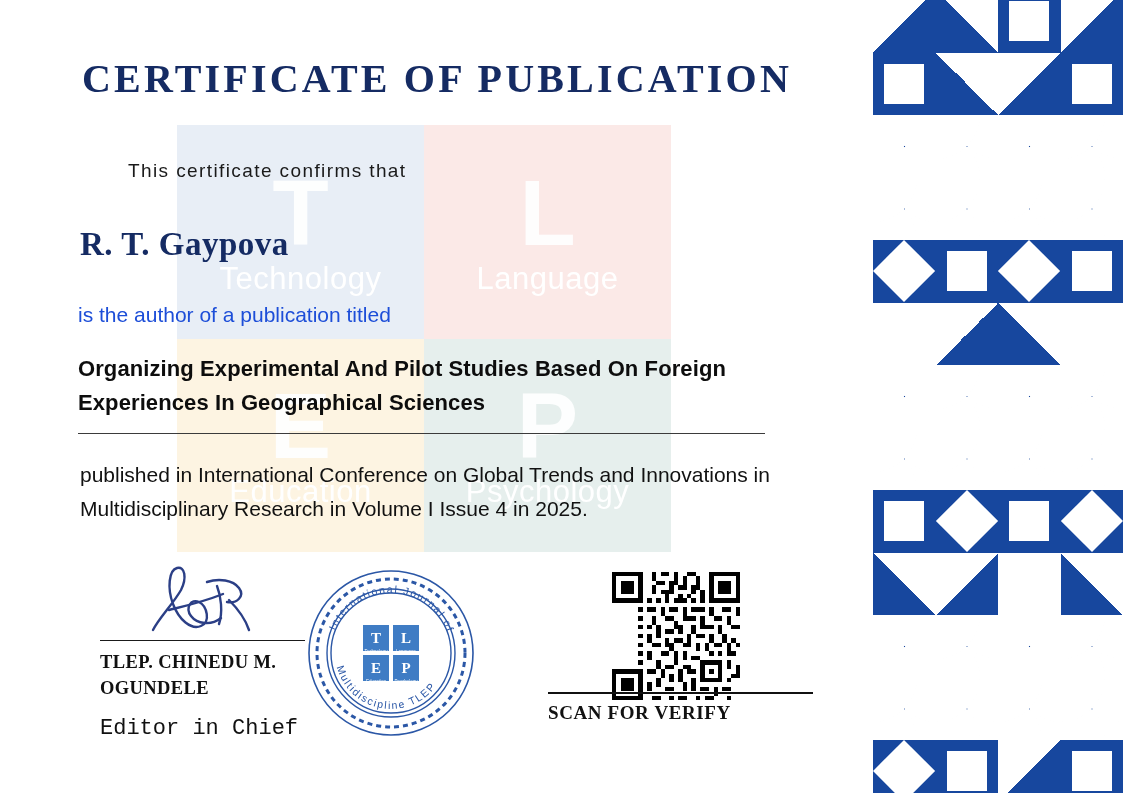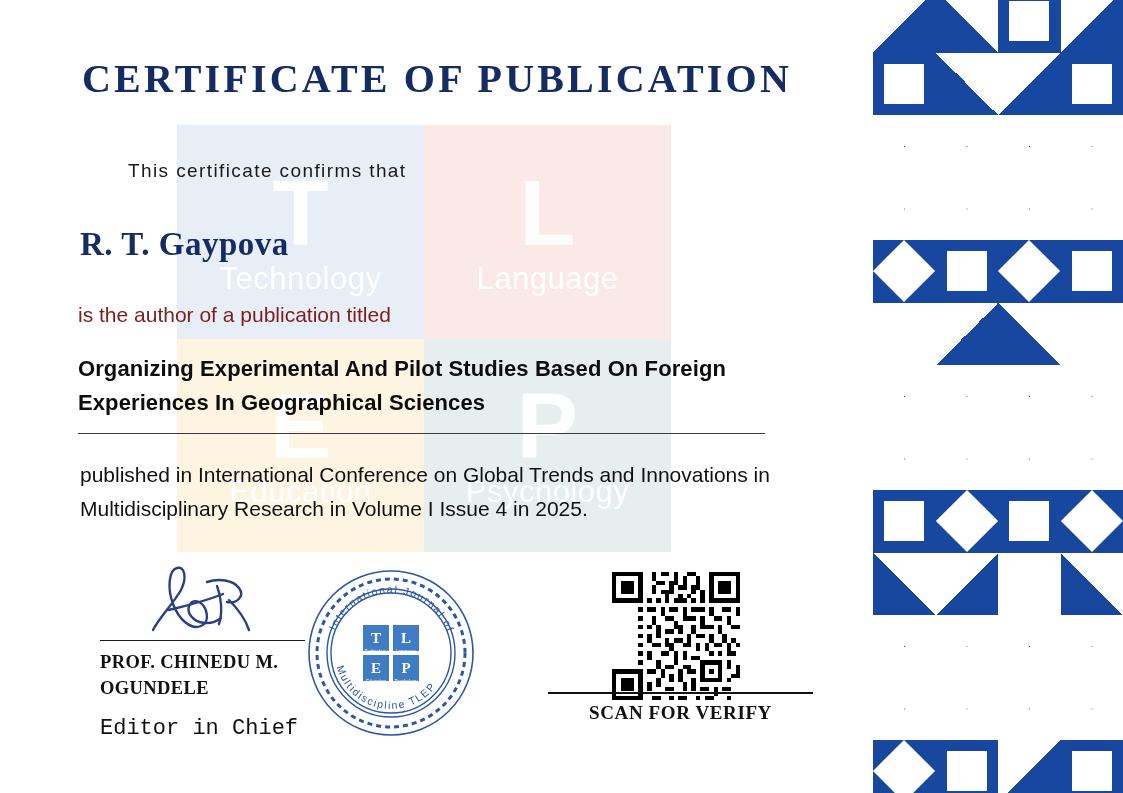--- a/index.html
+++ b/index.html
@@ -172,21 +172,21 @@
     font-weight: 700;
     font-size: 33px;
     color: #152b63;
     letter-spacing: .5px;
   }
   .author-line {
     position: absolute;
     left: 78px; top: 303px;
     font-family: "Liberation Sans", sans-serif;
     font-size: 21px;
-    color: #7f1d1d;
+    color: #1d4ed8;
   }
   .pub-title {
     position: absolute;
     left: 78px; top: 352px;
     width: 760px;
     font-family: "Liberation Sans", sans-serif;
     font-weight: 700;
     font-size: 22px;
     line-height: 1.55;
     color: #0d0d0d;
@@ -260,21 +260,20 @@
   .qr-line {
     position: absolute;
     left: 548px; top: 692px;
     width: 265px; height: 1.5px;
     background: #111111;
   }
   .qr-caption {
     position: absolute;
     left: 548px; top: 702px;
     width: 265px;
-    text-align: center;
     font-family: "Liberation Serif", serif;
     font-weight: 700;
     font-size: 19px;
     letter-spacing: .6px;
     color: #111111;
   }
 </style>
 </head>
 <body>
 
@@ -321,21 +320,21 @@
           <path d="M8 70 C 14 58, 28 44, 36 30 C 42 18, 40 6, 32 8 C 24 10, 22 28, 28 44 C 34 60, 46 70, 56 66 C 66 62, 62 46, 54 42 C 46 38, 40 48, 46 56 C 52 64, 66 66, 76 58"></path>
           <path d="M24 50 C 40 46, 58 42, 78 34"></path>
           <path d="M72 26 C 76 36, 78 52, 74 64"></path>
           <path d="M62 22 C 74 18, 88 20, 94 28 C 100 36, 92 44, 82 42"></path>
           <path d="M84 40 C 92 48, 100 58, 104 70"></path>
         </g>
       </svg>
       <div class="sig-line"></div>
     </div>
 
-    <div class="sig-name">PROF. CHINEDU M. OGUNDELE</div>
+    <div class="sig-name">TLEP. CHINEDU M. OGUNDELE</div>
     <div class="sig-role">Editor in Chief</div>
 
     <div class="seal">
       <svg width="172" height="172" viewBox="0 0 172 172">
         <defs>
           <path id="topArc" d="M 26,86 A 60,60 0 0 1 146,86"></path>
           <path id="botArc" d="M 30,86 A 56,56 0 0 0 142,86"></path>
         </defs>
         <circle cx="86" cy="86" r="82" fill="none" stroke="#2b57a6" stroke-width="1.6"></circle>
         <circle cx="86" cy="86" r="74" fill="none" stroke="#2b57a6" stroke-width="3" stroke-dasharray="5 4"></circle>

